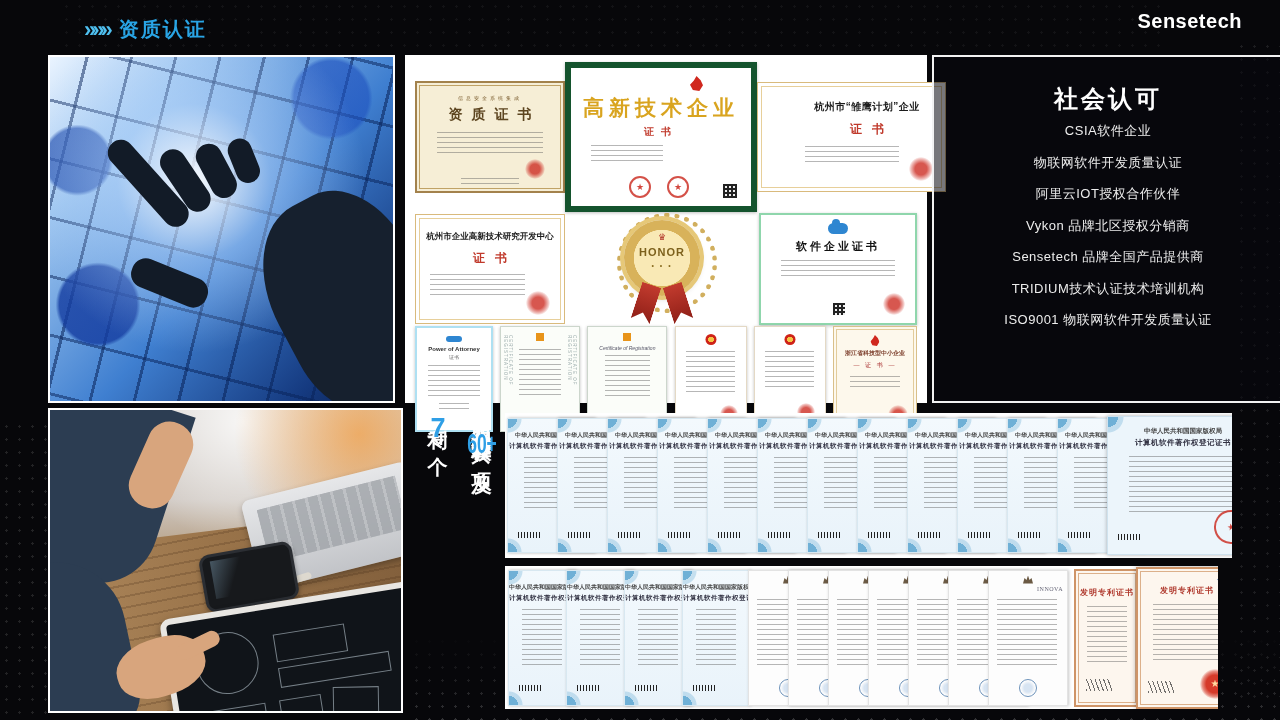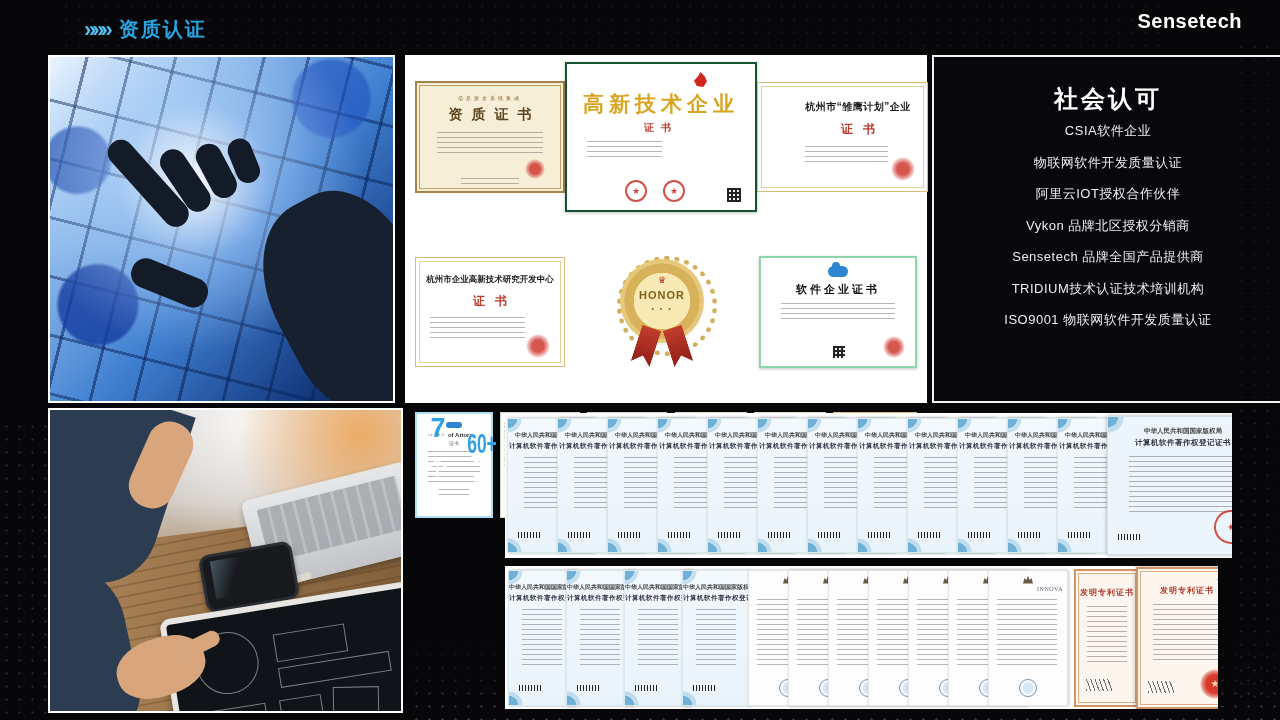--- a/index.html
+++ b/index.html
@@ -60,43 +60,43 @@
   .w5{left:100px;top:92px;width:40px;height:34px;}
   .w6{left:152px;top:90px;width:44px;height:40px;transform:rotate(8deg);}
   .sleeve{position:absolute;background:#2c3d52;}
   .s1{left:-30px;top:-20px;width:150px;height:190px;transform:rotate(18deg);border-radius:0 0 60px 0;}
   .s2{left:-40px;top:150px;width:120px;height:180px;transform:rotate(-12deg);border-radius:0 70px 40px 0;}
   .hand2{position:absolute;left:66px;top:228px;width:90px;height:58px;background:#d8a57d;border-radius:45%;transform:rotate(-18deg);}
   .hand2::after{content:"";position:absolute;right:-20px;top:12px;width:46px;height:16px;background:#d8a57d;border-radius:8px;transform:rotate(-8deg);}
   .hand3{position:absolute;left:88px;top:10px;width:46px;height:90px;background:#d8a57d;border-radius:22px;transform:rotate(24deg);}
   
   .certpanel{position:absolute;left:405px;top:55px;width:522px;height:348px;background:#fff;
-             box-sizing:border-box;padding:7px 10px;display:flex;flex-direction:column;justify-content:flex-start;gap:43px;}
+             box-sizing:border-box;padding:7px 10px;display:flex;flex-direction:column;justify-content:flex-start;}
   .crow{display:flex;justify-content:space-between;align-items:center;}
   .cert{box-sizing:border-box;position:relative;overflow:hidden;box-shadow:0 1px 3px rgba(0,0,0,.25);background:#fff;flex:0 0 auto;}
   .tl{background:repeating-linear-gradient(to bottom,rgba(90,90,90,.8) 0 1px,transparent 1px 5px);opacity:.55;}
   .sealfuzz{position:absolute;border-radius:50%;background:radial-gradient(circle,rgba(205,45,35,.8) 0 35%,rgba(205,45,35,.3) 60%,transparent 72%);}
   .qr{position:absolute;background:
       repeating-linear-gradient(90deg,#222 0 2px,transparent 2px 4px),
       repeating-linear-gradient(#222 0 2px,#eee 2px 4px);}
   .ring{position:absolute;border:2px solid rgba(205,50,40,.85);border-radius:50%;display:flex;align-items:center;justify-content:center;color:rgba(205,50,40,.9);}
   .ring::after{content:"★";font-size:9px;}
   
   .cA{width:150px;height:112px;background:#f6eed6;border:2px solid #a3824c;box-shadow:inset 0 0 0 2px #f6eed6,inset 0 0 0 3px #c0a265;}
   .cA .top{font-size:5px;color:#7a5c2e;letter-spacing:3px;text-align:center;margin-top:12px;white-space:nowrap;}
   .cA .big{font-size:14px;font-weight:bold;color:#5d4520;letter-spacing:9px;text-align:center;margin-top:5px;white-space:nowrap;text-indent:9px;}
   
-  .cB{width:192px;height:150px;border:2px solid #14532d;}
+  .cB{width:192px;height:150px;border:6px solid #14532d;}
   .flame{position:absolute;background:#d0281e;clip-path:polygon(50% 0,82% 28%,100% 62%,72% 100%,22% 94%,0 58%,30% 30%);}
   .cB .flame{width:13px;height:15px;right:48px;top:8px;}
   .cB .big{font-size:21px;font-weight:bold;color:#d9a41f;letter-spacing:5px;text-align:center;margin-top:26px;white-space:nowrap;}
   .cB .sub{font-size:10px;font-weight:bold;color:#c0392b;letter-spacing:7px;text-align:center;margin-top:3px;}
   
   .cCD{border:1px solid #d9ba7c;box-shadow:inset 0 0 0 3px #fff,inset 0 0 0 4px #e7cf9a;}
-  .cC{width:171px;height:110px;padding-left:31px;}
+  .cC{width:189px;height:110px;padding-left:31px;}
   .cD{width:150px;height:110px;}
   .cCD .t{font-weight:bold;color:#1c1c1c;text-align:center;white-space:nowrap;}
   .cC .t{font-size:10px;margin-top:17px;letter-spacing:.5px;}
   .cD .t{font-size:8.5px;margin-top:16px;}
   .cCD .s{font-size:12px;font-weight:bold;color:#c0392b;letter-spacing:10px;text-align:center;margin-top:7px;text-indent:10px;}
   
   .medal{width:104px;height:114px;position:relative;flex:0 0 auto;}
   .mring{position:absolute;left:14px;top:8px;width:76px;height:76px;border-radius:50%;
          background:radial-gradient(circle,#f9e9b5 0 52%,#d8b25a 53% 72%,#b58a2e 73% 100%);
          box-shadow:0 0 0 4px #e6c878,0 2px 6px rgba(0,0,0,.25);}

